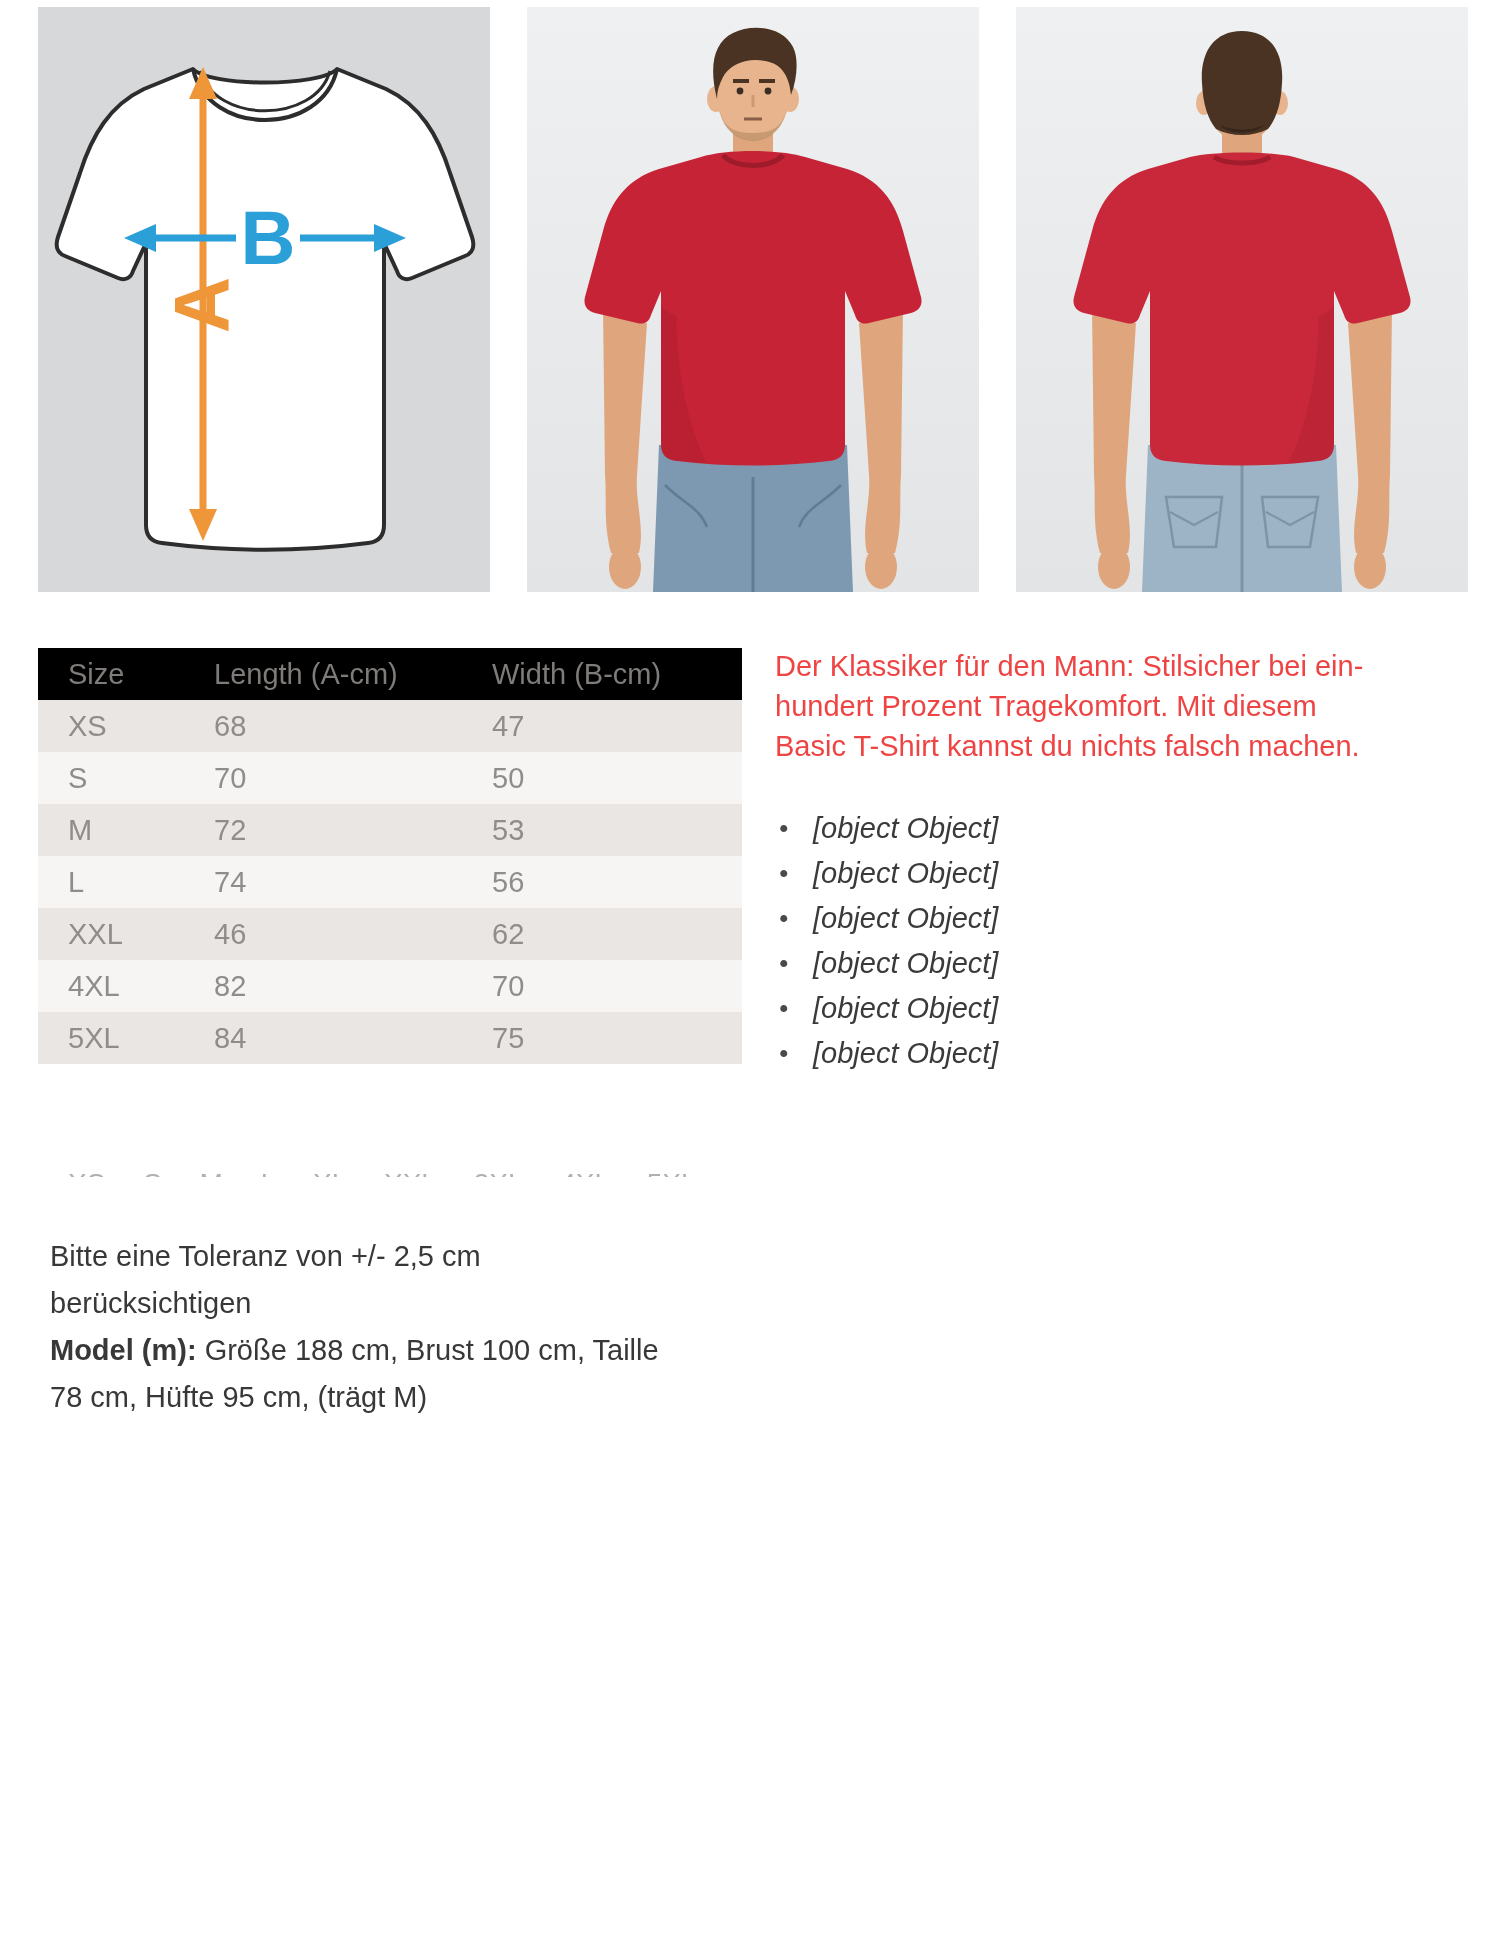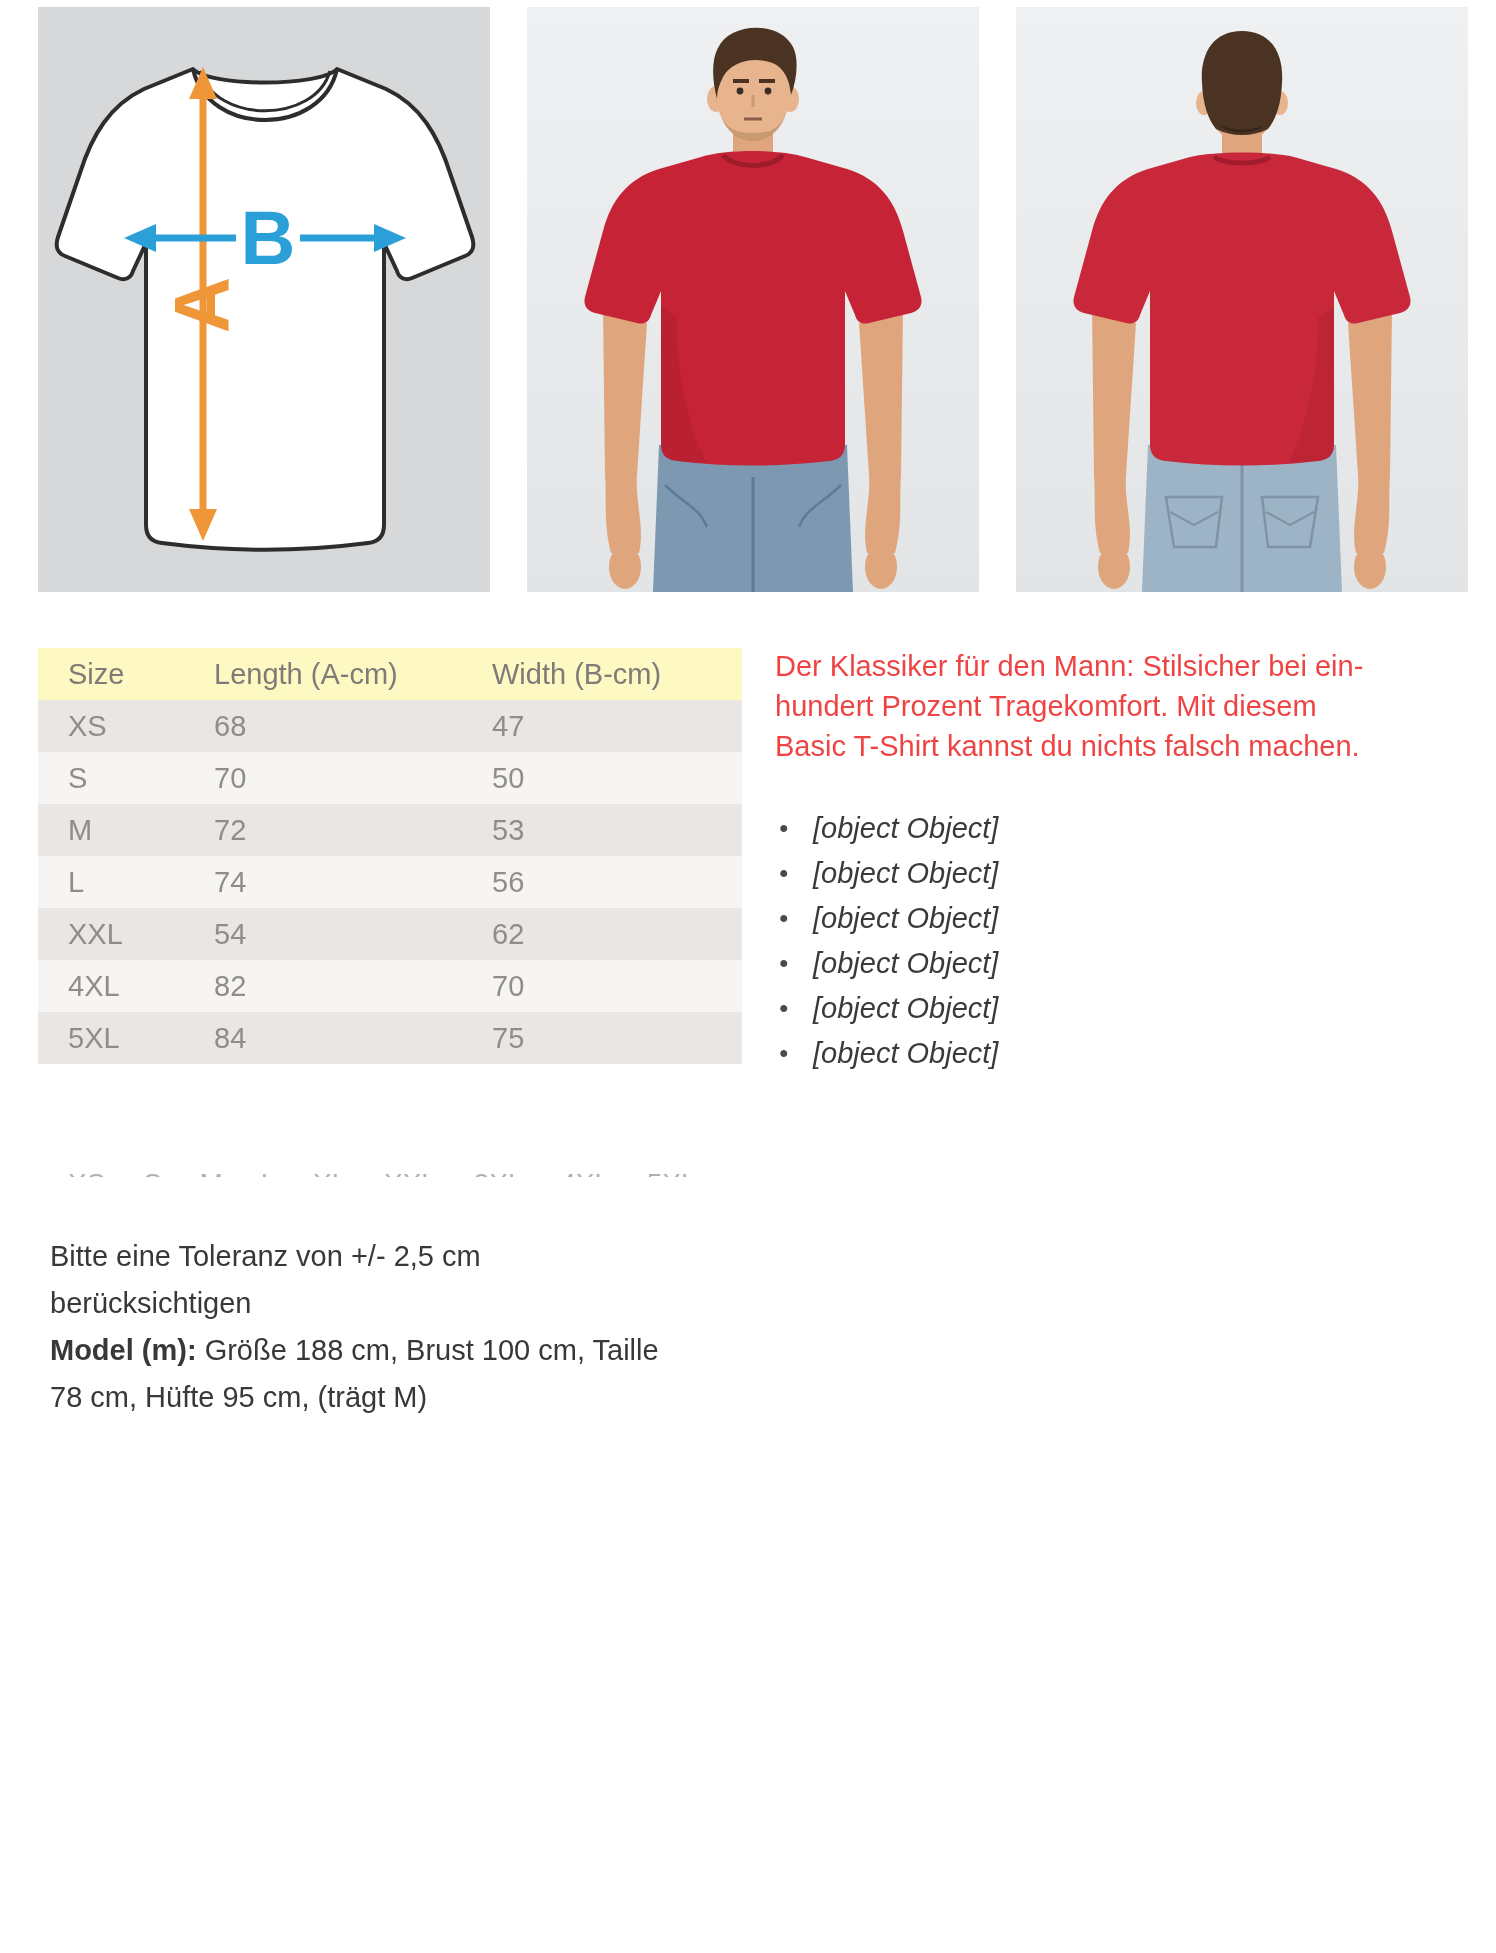--- a/index.html
+++ b/index.html
@@ -13,21 +13,21 @@
   .media svg{display:block;width:100%;height:100%;}
   #img-diagram{left:38px;width:452px;}
   #img-front{left:527px;width:452px;}
   #img-back{left:1016px;width:452px;}
   
   .size-table{left:38px;top:648px;width:704px;border-collapse:collapse;table-layout:fixed;}
   .size-table col.c1{width:146px;}
   .size-table col.c2{width:278px;}
   .size-table col.c3{width:280px;}
   .size-table th{
-    height:52px;background:#fef9c3;color:#7e7b78;font-weight:400;
+    height:52px;background:#000000;color:#7e7b78;font-weight:400;
     font-size:29px;text-align:left;padding:0 0 0 30px;
   }
   .size-table td{
     height:52px;color:#8f8d8a;font-size:29px;padding:0 0 0 30px;
   }
   .size-table tbody tr:nth-of-type(odd){background:#e9e6e3;}
   .size-table tbody tr:nth-of-type(even){background:#f6f5f3;}
   .cropped-strip{
     left:38px;top:1169px;width:704px;height:8px;overflow:hidden;
   }
@@ -235,21 +235,21 @@
 
       <tr>
         <td>L</td>
         <td>74</td>
         <td>56</td>
       </tr>
 
 
       <tr>
         <td>XXL</td>
-        <td>54</td>
+        <td>46</td>
         <td>62</td>
       </tr>
 
 
       <tr>
         <td>4XL</td>
         <td>82</td>
         <td>70</td>
       </tr>
 

